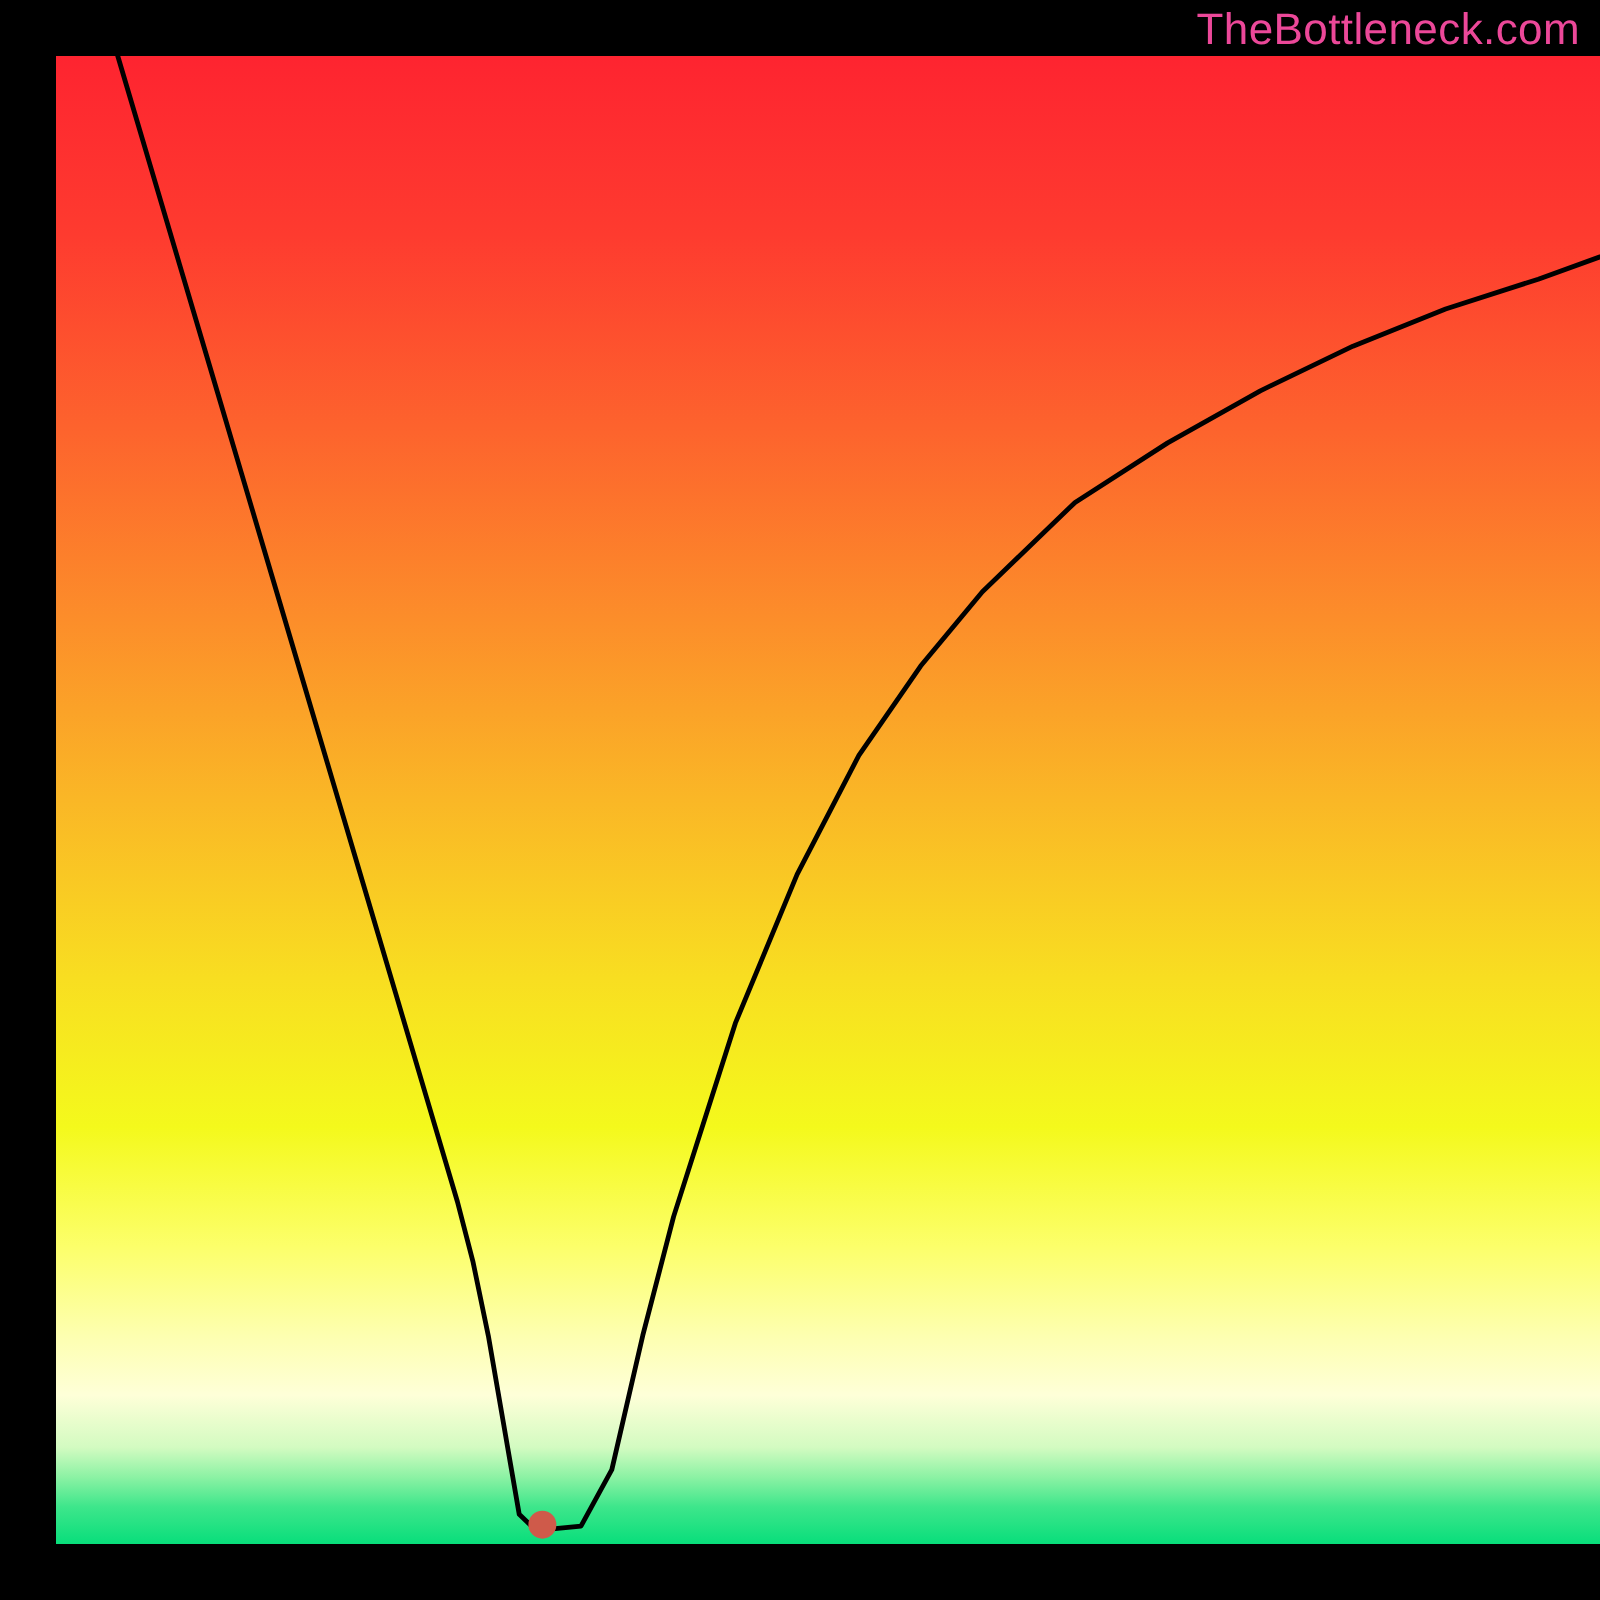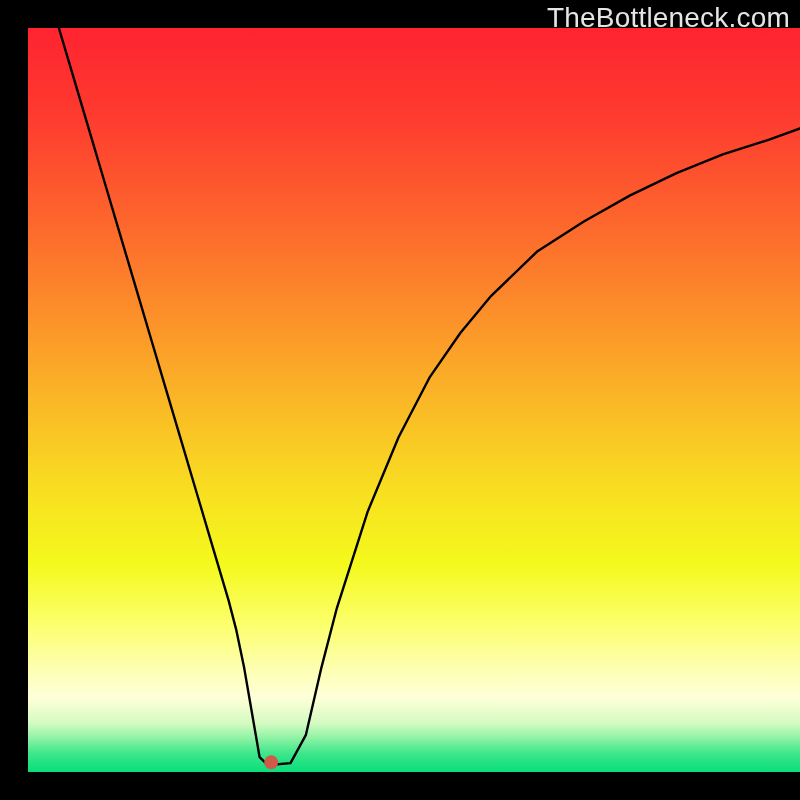--- a/index.html
+++ b/index.html
@@ -14,22 +14,22 @@
   .frame {
     position: relative;
     width: 800px;
     height: 800px;
     background: #000;
   }
   .watermark {
     position: absolute;
     top: 2px;
     right: 10px;
-    color: #e5e5e5;
-    font-size: 28px;
+    color: #ec4899;
+    font-size: 22px;
     font-weight: 500;
     letter-spacing: 0.2px;
     user-select: none;
   }
   svg {
     position: absolute;
     top: 0;
     left: 0;
   }
 </style>

